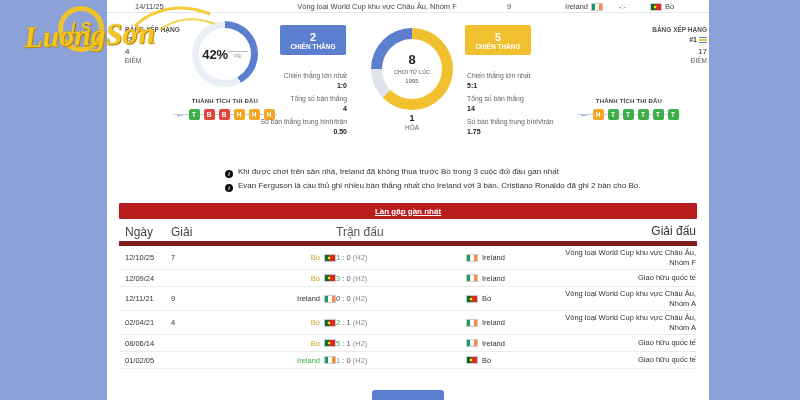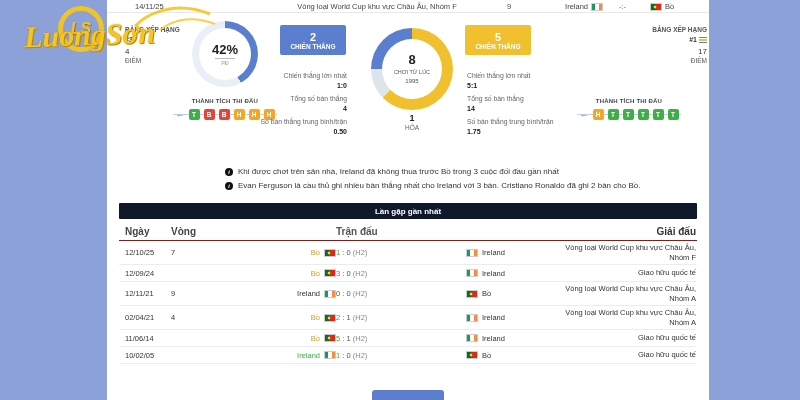--- a/index.html
+++ b/index.html
@@ -34,21 +34,21 @@
   .pts-label { font-size:6.5px; color:#555; }
   .standings-icon { display:inline-block; width:8px; height:7px; vertical-align:middle; margin-left:2px; }
   .standings-icon i { display:block; height:1.5px; margin-bottom:1px; background:#5b7ecf; }
   .standings-icon i:nth-child(2){ background:#f0c02f; }
 
   .gauge { position:absolute; width:66px; height:66px; border-radius:50%;
            background:conic-gradient(var(--c) calc(var(--p)*1%), #e9eef7 0); }
   .gauge::before { content:""; position:absolute; inset:7px; background:#fff; border-radius:50%; }
   .gauge-left { left:85px; top:8px; }
   .gauge-right { left:450px; top:9px; }
-  .gauge-inner { position:absolute; inset:0; display:flex; flex-direction:column; align-items:center; justify-content:center; }
+  .gauge-inner { position:absolute; inset:0; display:flex; flex-direction:row; align-items:center; justify-content:center; }
   .gauge-pct { font-size:13px; font-weight:bold; color:#222; }
   .gauge-sub { font-size:5.5px; color:#999; border-top:1px solid #bbb; padding:1px 6px 0; margin-top:1px; }
 
   .form-block { position:absolute; top:85px; width:112px; text-align:center; }
   .form-left { left:62px; } .form-right { left:466px; }
   .form-label { font-size:6px; font-weight:bold; color:#444; letter-spacing:0.2px; }
   .form-row { position:relative; margin-top:4px; display:flex; align-items:center; justify-content:center; gap:4px; height:12px; }
   .form-row::before { content:""; position:absolute; left:4px; right:4px; top:5.5px; height:1px; background:#c5cfe4; }
   .form-arrow { position:relative; color:#5b7ecf; font-size:9px; line-height:11px; }
   .form-box { position:relative; width:11px; height:11px; border-radius:2px; color:#fff; font-size:6.5px; font-weight:bold;
@@ -72,30 +72,30 @@
   .donut-inner { position:absolute; inset:0; display:flex; flex-direction:column; align-items:center; justify-content:center; line-height:8px; }
   .donut-num { font-size:13px; font-weight:bold; color:#222; line-height:13px; }
   .donut-lbl { font-size:5.5px; color:#555; margin-top:2px; }
   .donut-year { font-size:6px; color:#555; margin-top:1px; }
   .draws { position:absolute; left:264px; top:100px; width:82px; text-align:center; }
   .draws .num { font-size:9px; font-weight:bold; color:#222; }
   .draws .lbl { font-size:6.5px; color:#666; margin-top:1px; }
 
   
   .notes { margin:4px 0 0 118px; }
-  .note { display:flex; align-items:flex-start; gap:5px; font-size:8px; color:#333; line-height:14px; }
+  .note { display:flex; align-items:center; gap:5px; font-size:8px; color:#333; line-height:14px; }
   .note-icon { flex:0 0 auto; width:8px; height:8px; margin-top:3px; border-radius:50%; background:#111; color:#fff;
                font-size:5.5px; font-style:italic; font-weight:bold; display:flex; align-items:center; justify-content:center; }
 
   
   .h2h-bar { margin:10px 12px 0; height:16px; border-radius:1px; color:#fff; font-size:8px; font-weight:bold;
              display:flex; align-items:center; justify-content:center; }
   .tbl { margin:4px 12px 0; font-size:7.5px; color:#333; }
   .trow { display:flex; align-items:center; padding:2px 0 2px 6px; min-height:17px; border-bottom:1px solid #ececec; }
-  .thead { color:#444; min-height:18px; border-bottom:1px solid #7f1d1d; font-size:10px;font-weight:bold; }
+  .thead { color:#444; min-height:18px; border-bottom:5px solid #7f1d1d; font-size:12px; }
   .c-date { width:46px; } .c-round { width:50px; }
   .c-home { width:115px; display:flex; justify-content:flex-end; align-items:center; gap:4px; }
   .c-score { width:130px; color:#555; }
   .c-away { width:80px; display:flex; justify-content:flex-start; align-items:center; gap:4px; }
   .c-tourn { width:150px; text-align:right; line-height:9.5px; color:#333; }
   .thead .c-home { justify-content:center; } 
   .score-note { color:#888; }
 
   .more-btn { position:absolute; left:50%; transform:translateX(-50%); top:390px; width:72px; height:16px;
               border:none; border-radius:3px; color:#fff; font-size:7px; }
@@ -227,26 +227,26 @@
       <div class="note">
         <span class="note-icon">i</span>
         <span>Khi được chơi trên sân nhà, Ireland đã không thua trước Bồ trong 3 cuộc đối đầu gần nhất</span>
       </div>
       <div class="note">
         <span class="note-icon">i</span>
         <span>Evan Ferguson là cầu thủ ghi nhiều bàn thắng nhất cho Ireland với 3 bàn. Cristiano Ronaldo đã ghi 2 bàn cho Bồ.</span>
       </div>
     </div>
 
-    <div class="h2h-bar" style="background: #0f172a;">Lần gặp gần nhất</div>
+    <div class="h2h-bar" style="background: #b91c1c; text-decoration: underline;">Lần gặp gần nhất</div>
 
     <div class="tbl">
       <div class="trow thead">
         <div class="c-date">Ngày</div>
-        <div class="c-round">Vòng</div>
+        <div class="c-round">Giải</div>
         <div class="c-home"></div>
         <div class="c-score">Trận đấu</div>
         <div class="c-away"></div>
         <div class="c-tourn">Giải đấu</div>
       </div>
 
       <div class="trow">
         <div class="c-date">12/10/25</div>
         <div class="c-round">7</div>
         <div class="c-home">
@@ -300,36 +300,36 @@
           </div>
         <div class="c-score"><span style="color: rgb(63, 174, 73);">2</span> <span>:</span> <span style="color: rgb(85, 85, 85);">1</span> <span class="score-note">(H2)</span></div>
         <div class="c-away">
             <span class="flag" data-flag="ie"></span>
             <span style="color: rgb(51, 51, 51);">Ireland</span>
           </div>
         <div class="c-tourn">Vòng loại World Cup khu vực Châu Âu, Nhóm A</div>
       </div>
 
       <div class="trow">
-        <div class="c-date">11/06/14</div>
+        <div class="c-date">08/06/14</div>
         <div class="c-round"></div>
         <div class="c-home">
             <span style="color: rgb(201, 162, 39);">Bồ</span>
             <span class="flag" data-flag="pt"></span>
           </div>
         <div class="c-score"><span style="color: rgb(63, 174, 73);">5</span> <span>:</span> <span style="color: rgb(85, 85, 85);">1</span> <span class="score-note">(H2)</span></div>
         <div class="c-away">
             <span class="flag" data-flag="ie"></span>
             <span style="color: rgb(51, 51, 51);">Ireland</span>
           </div>
         <div class="c-tourn">Giao hữu quốc tế</div>
       </div>
 
       <div class="trow">
-        <div class="c-date">10/02/05</div>
+        <div class="c-date">01/02/05</div>
         <div class="c-round"></div>
         <div class="c-home">
             <span style="color: rgb(63, 174, 73);">Ireland</span>
             <span class="flag" data-flag="ie"></span>
           </div>
         <div class="c-score"><span style="color: rgb(63, 174, 73);">1</span> <span>:</span> <span style="color: rgb(85, 85, 85);">0</span> <span class="score-note">(H2)</span></div>
         <div class="c-away">
             <span class="flag" data-flag="pt"></span>
             <span style="color: rgb(51, 51, 51);">Bồ</span>
           </div>

